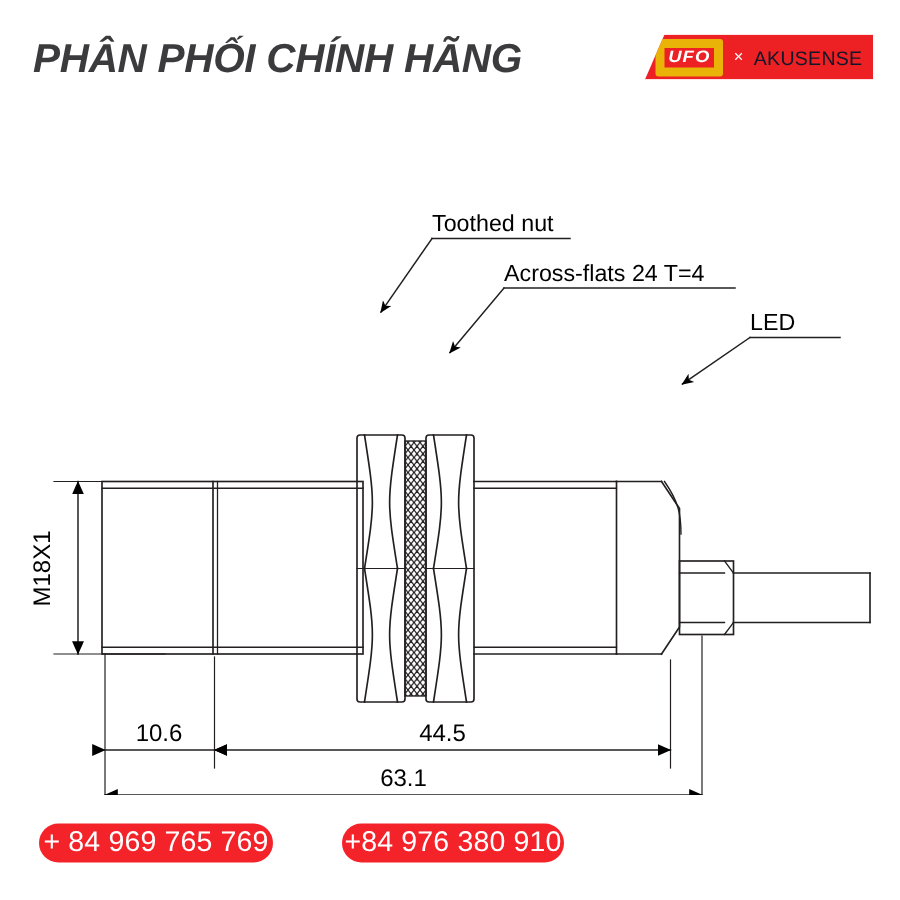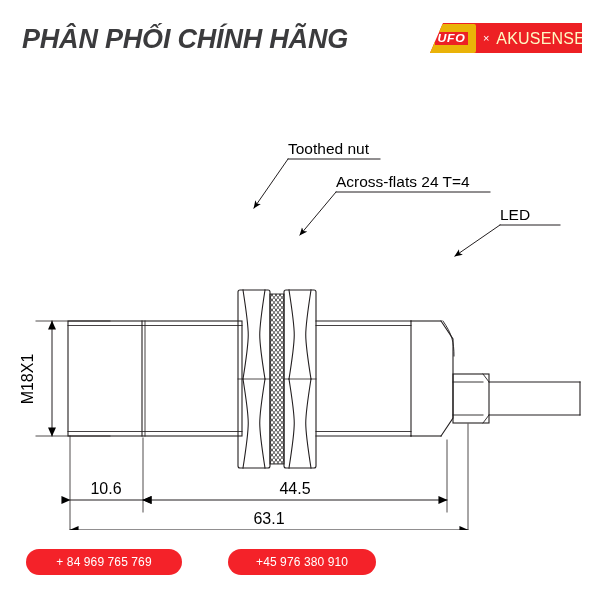--- a/index.html
+++ b/index.html
@@ -45,21 +45,21 @@
     height: 30px;
     background: #ed2024;
     -webkit-clip-path: polygon(13px 0, 100% 0, 100% 100%, 0 100%);
     clip-path: polygon(13px 0, 100% 0, 100% 100%, 0 100%);
     display: flex;
     align-items: center;
     justify-content: center;
     gap: 7px;
   }
   #ufo-logo {
-    border: 8px solid #eab308;
+    border: 6px solid #eab308;
     border-radius: 2px;
     padding: 1px 4px 0 4px;
     display: flex;
     align-items: center;
     justify-content: flex-start;
     height: 12px;
   }
   #ufo-logo-text {
     color: #ffffff;
     font-size: 11px;
@@ -69,22 +69,22 @@
     line-height: 11px;
     transform: scaleX(1.12);
   }
   #brand-x {
     color: #ffffff;
     font-size: 11px;
     line-height: 11px;
     font-weight: 400;
   }
   #brand-name {
-    color: #fef9c3;
-    font-size: 16px;
+    color: #0f172a;
+    font-size: 13px;
     font-weight: 500;
     letter-spacing: 0.2px;
     line-height: 13px;
   }
 
   
   #drawing-area {
     position: absolute;
     left: 0;
     top: 80px;
@@ -107,21 +107,21 @@
     width: 600px;
     height: 64px;
   }
   .contact-pill {
     position: absolute;
     top: 13px;
     height: 26px;
     border-radius: 13px;
     background: #f42229;
     color: #ffffff;
-    font-size: 12px;
+    font-size: 19px;
     display: flex;
     align-items: center;
     justify-content: center;
     white-space: nowrap;
     letter-spacing: 0.1px;
   }
   #pill-phone-1 { left: 26px;  width: 156px; }
   #pill-phone-2 { left: 228px; width: 148px; }
   #pill-website { left: 429px; width: 146px; }
 </style>
@@ -274,14 +274,14 @@
     <text class="dim-text" x="295" y="414" font-size="16" text-anchor="middle">44.5</text>
 
     <text class="dim-text" x="269" y="444" font-size="16" text-anchor="middle">63.1</text>
   </g>
 
 </svg>
 </div>
 
 <div id="footer">
   <div class="contact-pill" id="pill-phone-1">+ 84 969 765 769</div>
-  <div class="contact-pill" id="pill-phone-2">+45 976 380 910</div>
+  <div class="contact-pill" id="pill-phone-2">+84 976 380 910</div>
 </div>
 
 </body></html>

